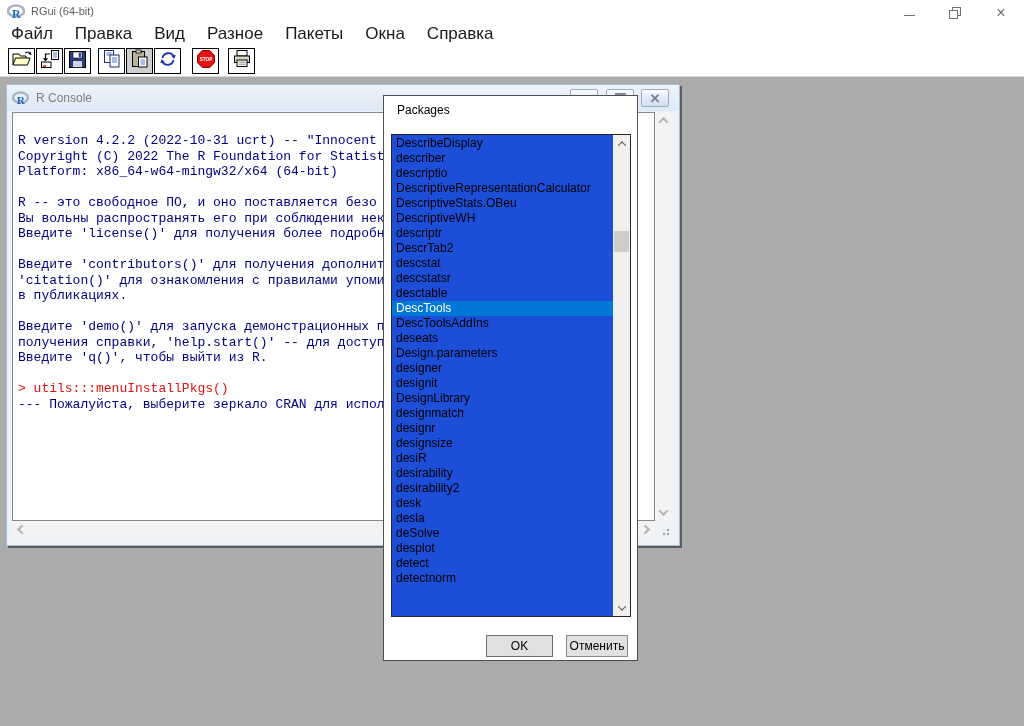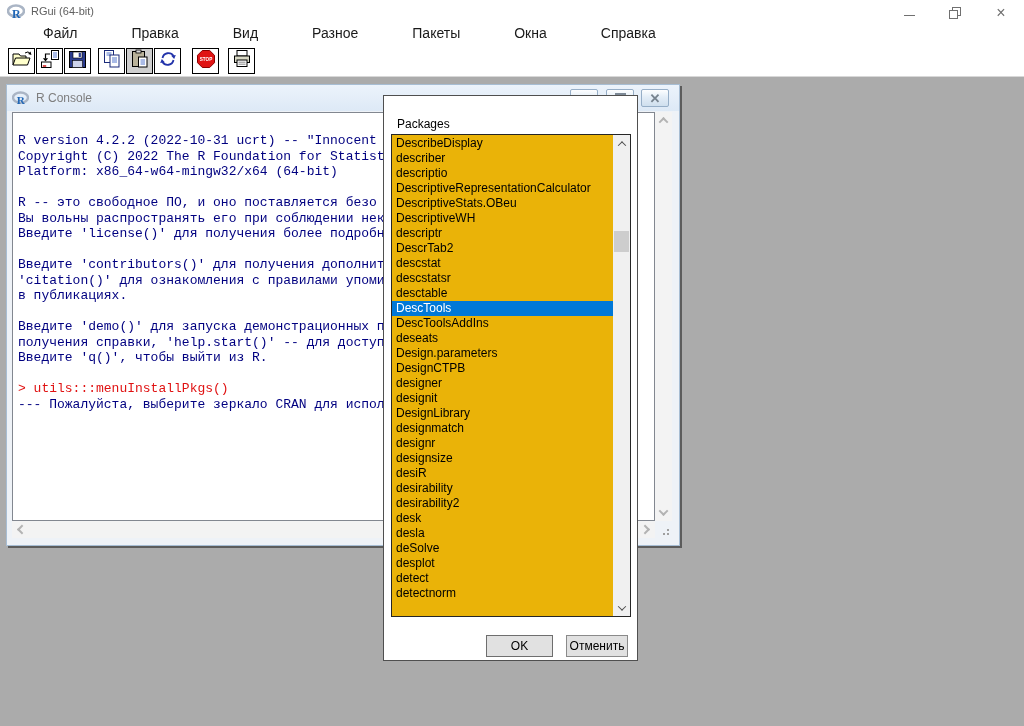--- a/index.html
+++ b/index.html
@@ -14,21 +14,21 @@
   .title-text{font-size:11px;color:#5f5f5f;}
   .win-controls{position:absolute;right:0;top:0;height:26px;display:flex;}
   .win-btn{width:46px;height:26px;display:flex;align-items:center;justify-content:center;color:#707070;}
   .glyph-min{width:11px;height:1px;background:#707070;margin-top:4px;}
   .glyph-restore{position:relative;width:12px;height:12px;}
   .glyph-restore .b1{position:absolute;left:0;bottom:0;width:7px;height:7px;border:1px solid #707070;background:#fff;}
   .glyph-restore .b2{position:absolute;right:0;top:0;width:7px;height:7px;border:1px solid #707070;}
   .glyph-close{font-size:16px;line-height:16px;color:#707070;font-weight:400;}
   
   .menubar{position:absolute;left:0;top:22px;width:1024px;height:23px;background:#fff;display:flex;}
-  .menu-item{font-size:14px;color:#1a1a1a;line-height:23px;padding:0 11px;margin-left:32px;}
+  .menu-item{font-size:17px;color:#1a1a1a;line-height:23px;padding:0 11px;}
   
   .toolbar{position:absolute;left:0;top:45px;width:1024px;height:31px;background:#fff;border-bottom:1px solid #d8d8d8;}
   .tb-row{position:absolute;left:8px;top:3px;display:flex;}
   .tb-btn{width:27px;height:26px;border:1px solid #000;background:#fff;margin-right:1px;display:flex;align-items:center;justify-content:center;box-sizing:border-box;}
   .tb-btn.pressed{background:#cfcfcf;}
   .gap1{margin-right:7px;}.gap2{margin-right:11px;}.gap3{margin-right:9px;}
   
   .mdi{position:absolute;left:0;top:77px;width:1024px;height:649px;background:#ababab;}
   
   .console-win{position:absolute;left:6px;top:84px;width:674px;height:462px;background:#eef2f7;
@@ -56,23 +56,23 @@
   .chv-up{transform:rotate(-45deg) translate(-1px,1px);}
   .chv-down{transform:rotate(135deg) translate(-1px,1px);}
   .chv-left{transform:rotate(-135deg) translate(-1px,1px);}
   .chv-right{transform:rotate(45deg) translate(-1px,1px);}
   .dark .chv{border-color:#4d4d4d;border-width:1.6px 1.6px 0 0;}
   .grip{position:absolute;right:3px;bottom:3px;width:2px;height:2px;background:#9f9f9f;
     box-shadow:-4px 0 #9f9f9f,0 -4px #9f9f9f;}
   
   .dialog{position:absolute;left:383px;top:95px;width:255px;height:566px;background:#fff;
     border:1px solid #4f4f4f;box-sizing:border-box;z-index:2;}
-  .dialog-title{position:absolute;left:13px;top:21px;font-size:12px;color:#000;}
+  .dialog-title{position:absolute;left:13px;top:7px;font-size:12px;color:#000;}
   .pkg-list{position:absolute;left:7px;top:38px;width:240px;height:483px;border:1px solid #262626;
-    box-sizing:border-box;background:#eab308;overflow:hidden;}
+    box-sizing:border-box;background:#1d4ed8;overflow:hidden;}
   .pkg-items{position:absolute;left:0;top:1px;width:221px;}
   .pkg-item{height:15px;line-height:15px;font-size:12px;color:#000;padding-left:4px;white-space:nowrap;overflow:hidden;}
   .pkg-item.selected{background:#0078d7;color:#fff;}
   .pkg-vscroll{position:absolute;right:0;top:0;width:17px;height:481px;background:#f0f0f0;}
   .pkg-thumb{position:absolute;left:1px;top:96px;width:15px;height:21px;background:#cdcdcd;}
   .dlg-btn{position:absolute;top:539px;height:22px;background:#e1e1e1;font-size:12px;color:#000;
     display:flex;align-items:center;justify-content:center;box-sizing:border-box;}
   .btn-ok{left:102px;width:67px;border:1px solid #6e6e6e;}
   .btn-cancel{left:182px;width:62px;border:1px solid #8a8a8a;}
 </style>
@@ -285,21 +285,20 @@
         <div class="pkg-item">DescriptiveWH</div>
         <div class="pkg-item">descriptr</div>
         <div class="pkg-item">DescrTab2</div>
         <div class="pkg-item">descstat</div>
         <div class="pkg-item">descstatsr</div>
         <div class="pkg-item">desctable</div>
         <div class="pkg-item selected">DescTools</div>
         <div class="pkg-item">DescToolsAddIns</div>
         <div class="pkg-item">deseats</div>
         <div class="pkg-item">Design.parameters</div>
-        <div class="pkg-item">DesignCTPB</div>
         <div class="pkg-item">designer</div>
         <div class="pkg-item">designit</div>
         <div class="pkg-item">DesignLibrary</div>
         <div class="pkg-item">designmatch</div>
         <div class="pkg-item">designr</div>
         <div class="pkg-item">designsize</div>
         <div class="pkg-item">desiR</div>
         <div class="pkg-item">desirability</div>
         <div class="pkg-item">desirability2</div>
         <div class="pkg-item">desk</div>

